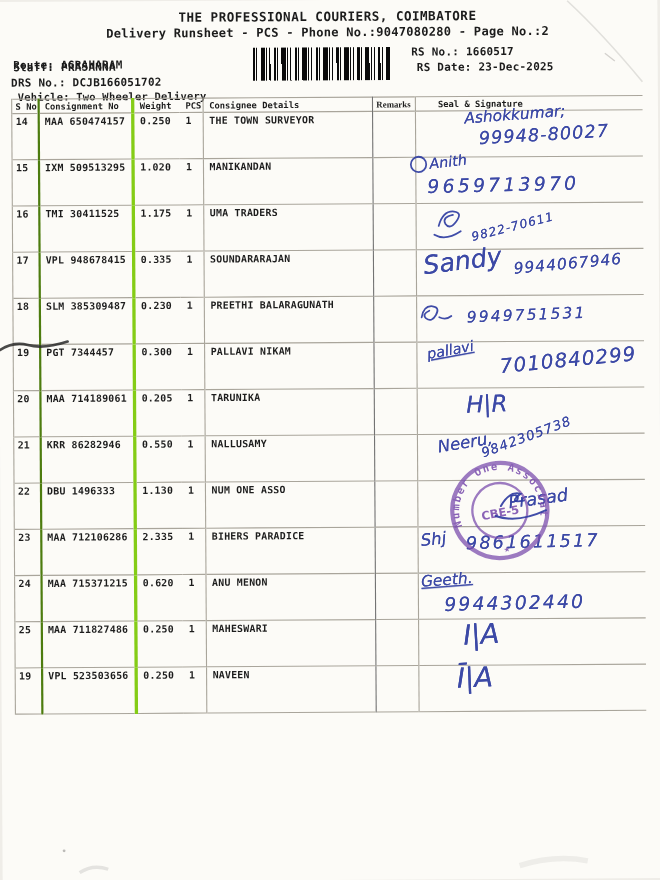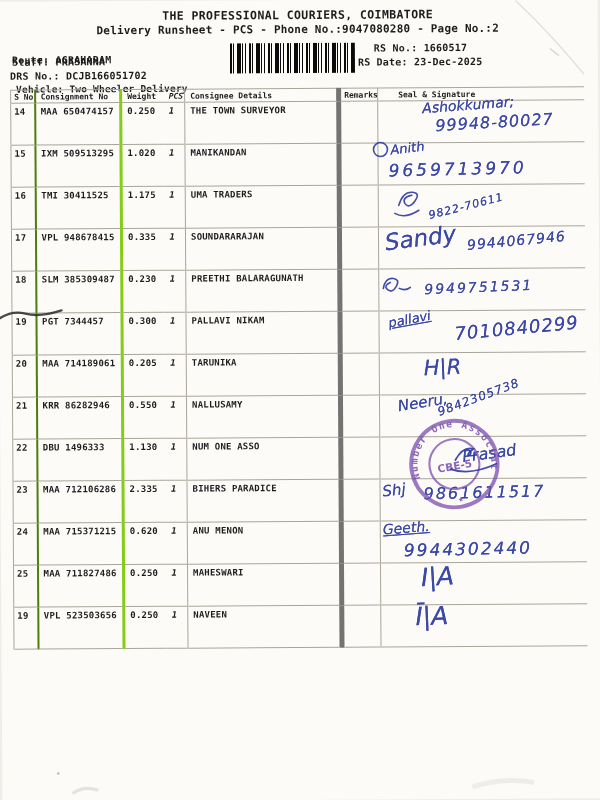--- a/index.html
+++ b/index.html
@@ -42,23 +42,23 @@
     vertical-align:top;overflow:hidden;text-align:left;
     padding:3px 0 0 3px;
   }
   table.runsheet th{font-size:8px;padding-top:2px;letter-spacing:0;}
   table.runsheet td{font-size:9px;letter-spacing:.2px;}
   thead tr{height:13px;} tbody tr{height:42px;}
   
   .runsheet th:nth-child(1), .runsheet td:nth-child(1){border-left:1px solid #a9a59b;}
   .runsheet th:nth-child(2), .runsheet td:nth-child(2){border-left:2px solid #4d7c0f;padding-left:5px;}
   .runsheet th:nth-child(3), .runsheet td:nth-child(3){border-left:3px solid #84cc16;padding-left:5px;}
-  .runsheet th:nth-child(4), .runsheet td:nth-child(4){padding-left:6px;font-style:italic;}
+  .runsheet th:nth-child(4), .runsheet td:nth-child(4){padding-left:6px;}
   .runsheet th:nth-child(5), .runsheet td:nth-child(5){border-left:1px solid #a9a59b;padding-left:5px;}
-  .runsheet th:nth-child(6), .runsheet td:nth-child(6){border-left:5px solid #737373;}
+  .runsheet th:nth-child(6), .runsheet td:nth-child(6){border-left:1px solid #737373;font-family:Liberation Serif, serif;}
   .runsheet th:nth-child(7), .runsheet td:nth-child(7){border-left:1px solid #a9a59b;padding-left:20px;}
   .ink{
     position:absolute;font-family:"DejaVu Sans", sans-serif;font-style:italic;
     color:#2c3aa0;white-space:nowrap;transform-origin:left center;opacity:.92;
     text-shadow:0 0 .5px #2c3aa0;
   }
   .stamp{position:absolute;left:406px;top:417px;width:96px;height:96px;transform:rotate(-10deg);opacity:.88;}
   .overlay{position:absolute;inset:0;pointer-events:none;}
 </style>
 </head>
@@ -70,21 +70,21 @@
   <div class="subtitle mono">Delivery Runsheet - PCS - Phone No.:9047080280 - Page No.:2</div>
 
   <div class="hline mono" style="left:14px;top:41px;margin-top:12px;">Route: AGRAHARAM</div>
   <div class="hline mono" style="left:14px;top:55px;">Staff: PRASANNA</div>
   <div class="hline mono" style="left:12px;top:69px;">DRS No.: DCJB166051702</div>
   <div class="hline mono" style="left:18px;top:82px;font-size:9.5px;">Vehicle: Two Wheeler Delivery</div>
 
   <div class="barcode"></div>
 
   <div class="hline mono" style="left:376px;top:43px;">RS No.: 1660517</div>
-  <div class="hline mono" style="left:360px;top:57px;">RS Date: 23-Dec-2025</div>
+  <div class="hline mono" style="left:381px;top:57px;">RS Date: 23-Dec-2025</div>
 
   <table class="runsheet">
     <colgroup>
       <col style="width:24px">
         <col style="width:86px">
         <col style="width:42px">
         <col style="width:22px">
       <col style="width:154px">
         <col style="width:39px">
         <col style="width:206px">

